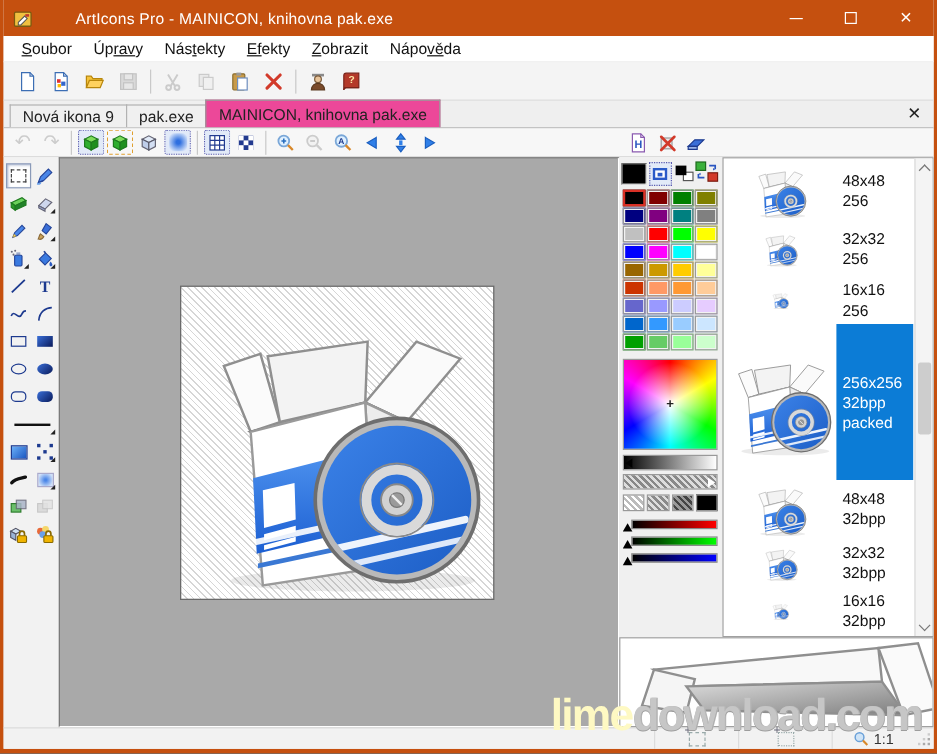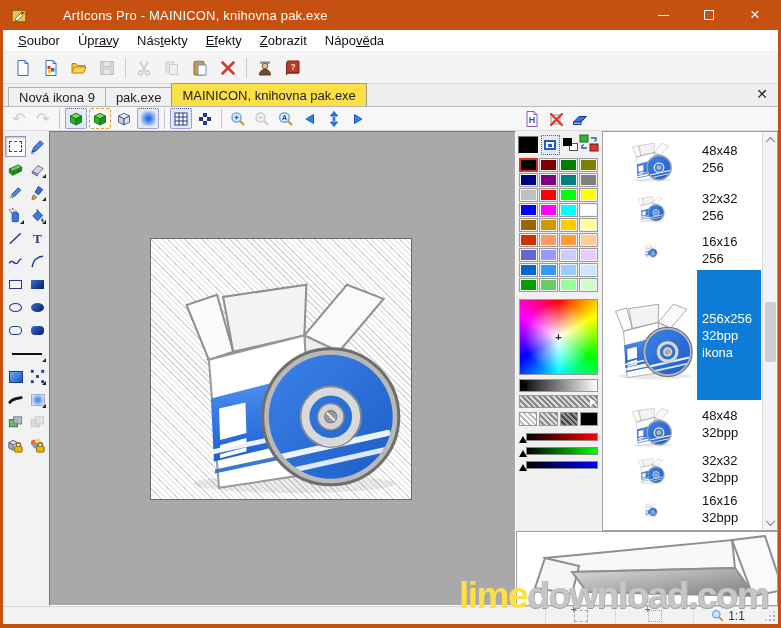--- a/index.html
+++ b/index.html
@@ -28,21 +28,21 @@
   .tbtn svg { width:18px; height:18px; }
   .tbtn.disabled { opacity:.45; filter:grayscale(1); }
   .tbtn.pressed { background:#e2eaf8; border:1px dotted #5a5aad; }
   .tbtn.hot { border:1px dashed #e0a030; }
   .sep { width:1px; height:20px; background:#c9c9c9; margin:0 4px; }
   .g { font-size:16px; line-height:1; }
 
   
   .tabbar { height:23px; background:#EFEFEF; display:flex; align-items:flex-end; padding-left:5px; position:relative; border-bottom:1px solid #b9b9b9; flex:0 0 auto; }
   .tab { font-size:13px; color:#222; padding:2px 10px 3px; background:#F0F0F0; border:1px solid #b2b2b2; border-bottom:none; height:19px; margin-right:-1px; white-space:nowrap; }
-  .tab.active { background:#fde047; height:23px; padding-top:4px; position:relative; z-index:2; border-color:#999; }
+  .tab.active { background:#ec4899; height:23px; padding-top:4px; position:relative; z-index:2; border-color:#999; }
   .tab-close { position:absolute; right:8px; top:2px; width:16px; height:16px; display:flex; align-items:center; justify-content:center; font-size:14px; color:#222; }
 
   .toolbar2 { height:24px; background:#F7F7F7; border-bottom:1px solid #DCDCDC; display:flex; align-items:center; padding-left:4px; position:relative; flex:0 0 auto; }
   .toolbar2 .tbtn { width:22px; height:21px; }
   .fmt-tools { position:absolute; left:517px; top:0; height:24px; display:flex; align-items:center; }
 
   
   .content { position:relative; flex:1 1 auto; }
 
   .tools { position:absolute; left:0; top:0; bottom:0; width:46px; background:#F2F2F2; padding:4px 0 0 2px; display:grid; grid-template-columns:21px 21px; grid-auto-rows:23px; gap:0 1px; align-items:center; justify-items:center; }
@@ -132,21 +132,21 @@
   .scell.grow { flex:1; border-left:none; }
   .c1 { width:70px; } .c2 { width:78px; } .c3 { width:69px; }
   .grip { width:16px; height:100%; position:relative; }
   .grip::before { content:""; position:absolute; right:3px; bottom:3px; width:2px; height:2px; background:#aaa;
     box-shadow:-4px 0 #aaa,0 -4px #aaa,-4px -4px #ccc,-8px 0 #ccc,0 -8px #ccc; }
   .sicon { width:14px; height:12px; border:1px dashed #9aa; position:relative; }
   .sicon::before { content:"+"; position:absolute; left:-4px; top:-7px; font-size:10px; color:#667; }
 
   
   .watermark { position:absolute; left:459px; top:575px; font-size:37px; font-weight:bold; letter-spacing:-1.5px; white-space:nowrap; z-index:40; pointer-events:none; }
-  .watermark .wgreen { color:#fde047; }
+  .watermark .wgreen { color:#fef9c3; }
   .watermark .wgray { color:#c6c6c6; text-shadow:0 1px 0 #9d9d9d, 1px 0 0 #b5b5b5; }
 
   .hiddefs { position:absolute; width:0; height:0; overflow:hidden; }
 </style>
 </head>
 <body>
 
 <svg class="hiddefs" aria-hidden="true">
   <defs>
     <linearGradient id="gInt" x1="0" y1="0" x2="1" y2="1">
@@ -803,21 +803,21 @@
               </div>
               <div class="fmt-row selected" style="height: 130px;">
                 <div class="fmt-thumb">
                   <svg width="100" height="100" viewBox="0 0 256 256">
                     <use href="#boxcd"></use>
                   </svg>
                 </div>
                 <div class="fmt-label">
                   <span>256x256</span>
                   <span>32bpp</span>
-                  <span>ikona</span>
+                  <span>packed</span>
                 </div>
               </div>
               <div class="fmt-row" style="height: 48px;">
                 <div class="fmt-thumb">
                   <svg width="48" height="48" viewBox="0 0 256 256">
                     <use href="#boxcd"></use>
                   </svg>
                 </div>
                 <div class="fmt-label">
                   <span>48x48</span>

